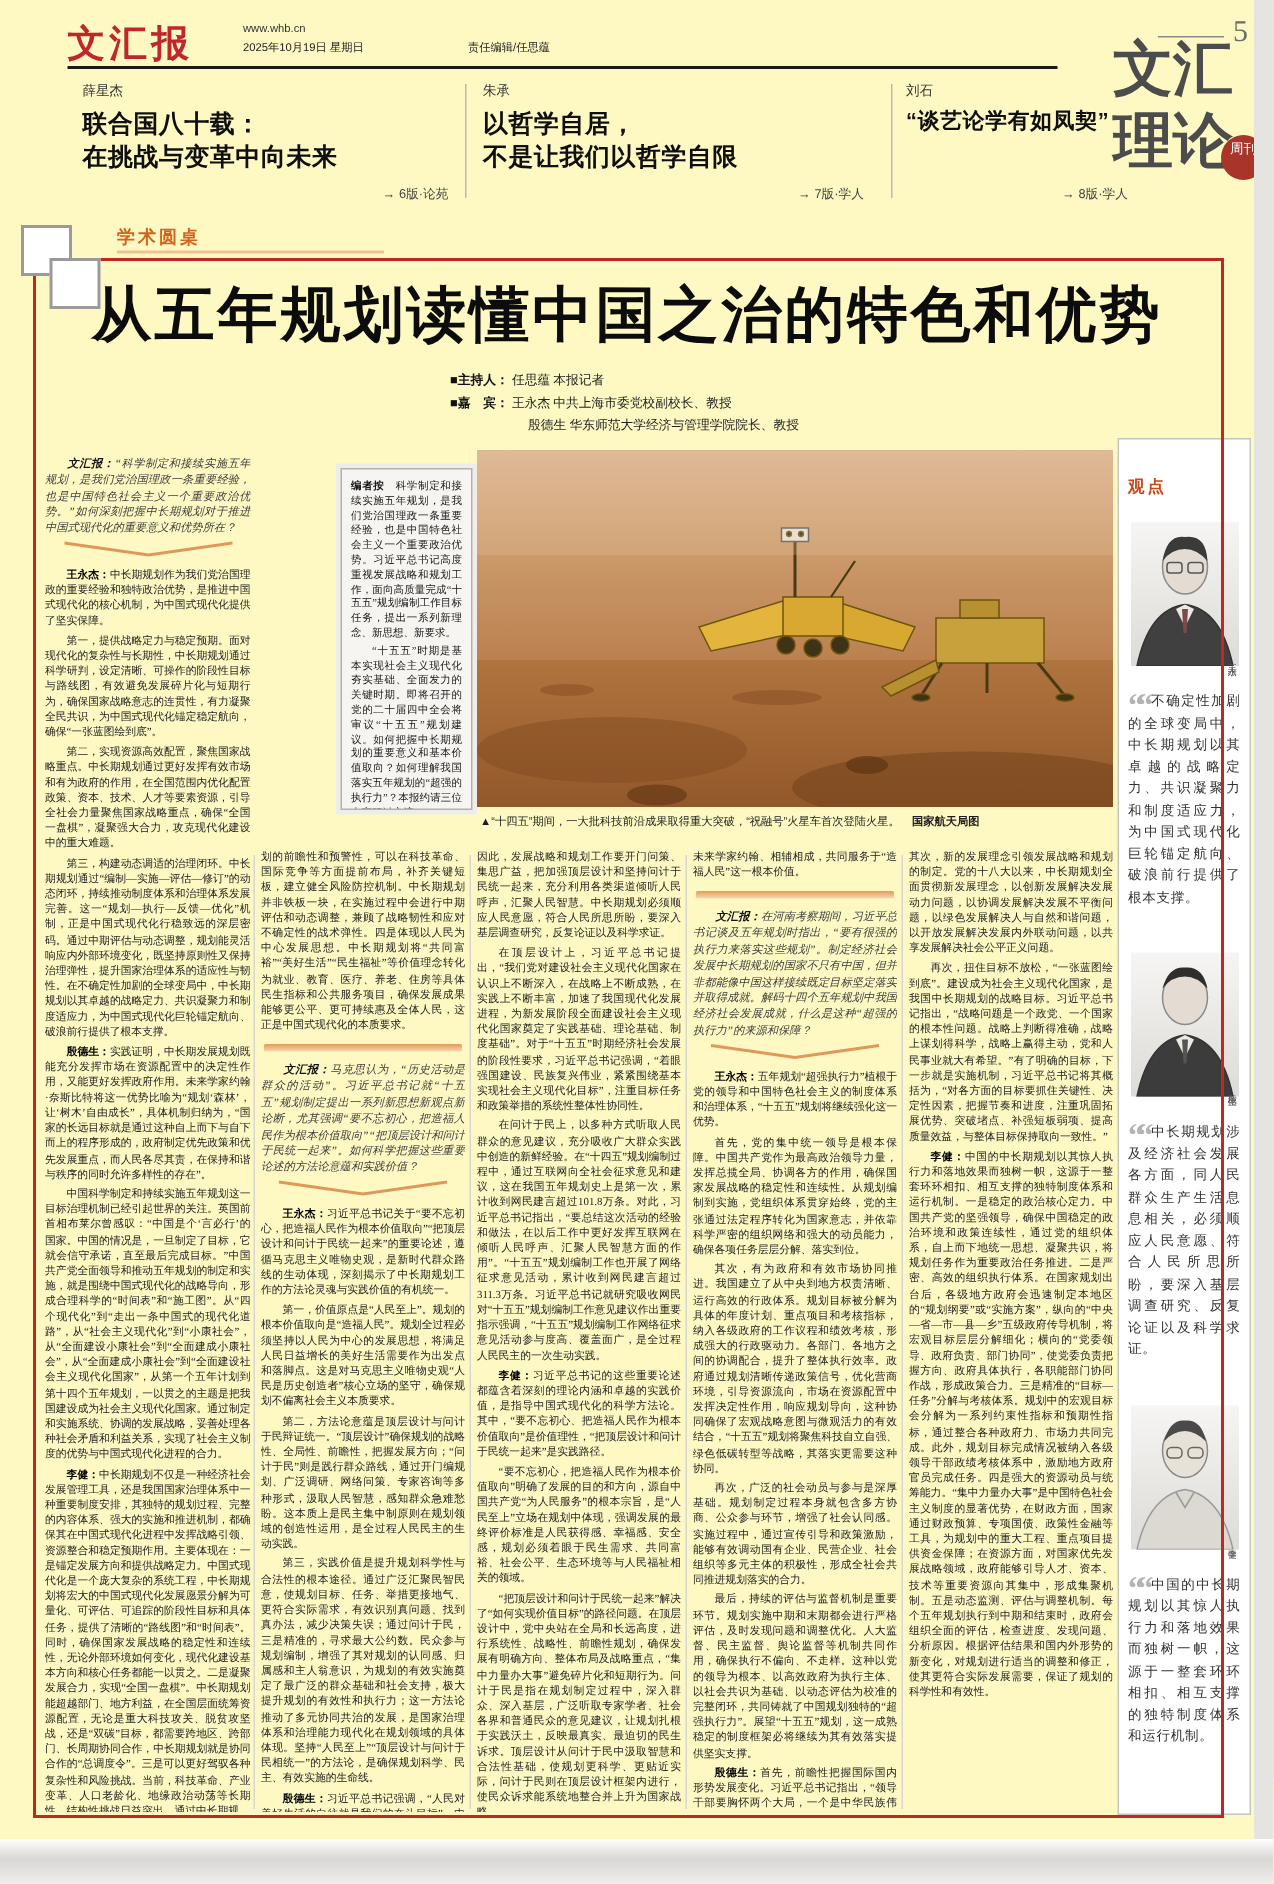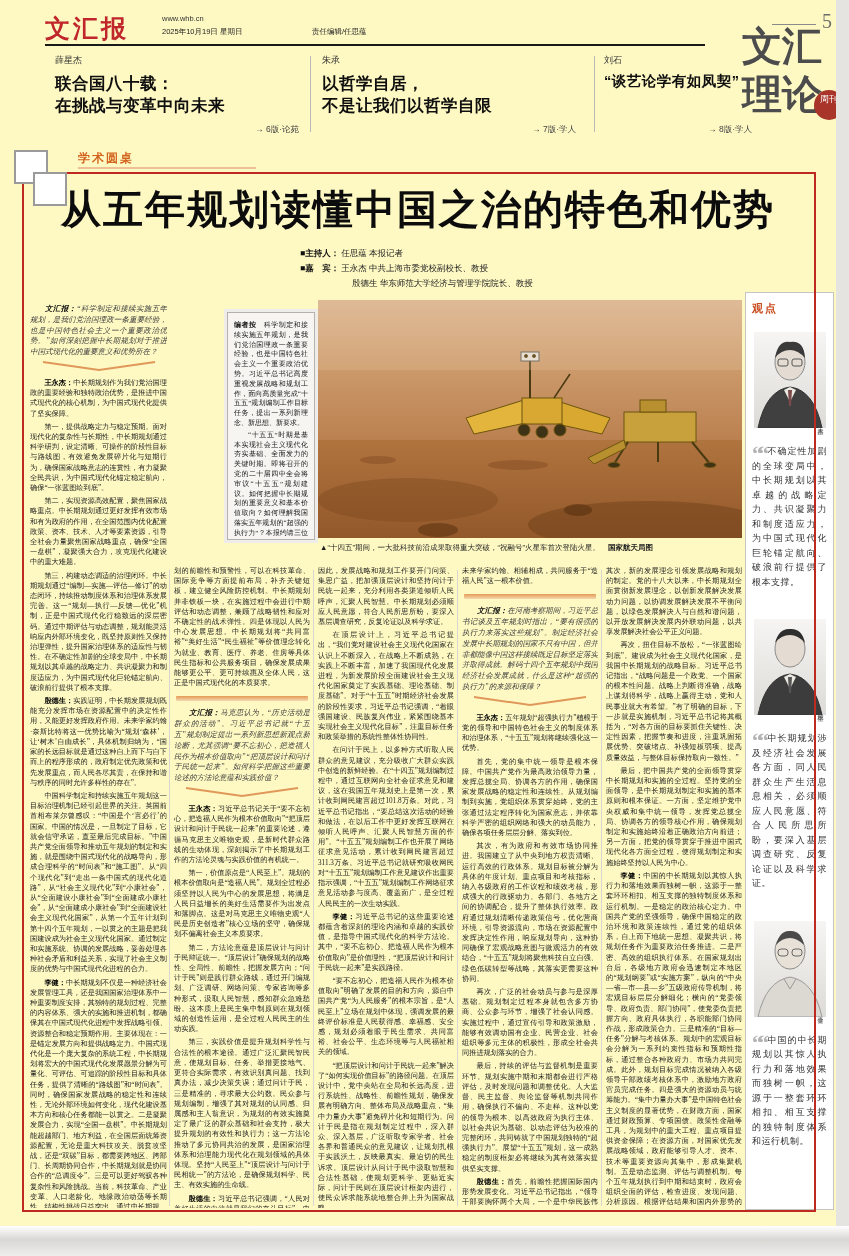--- a/index.html
+++ b/index.html
@@ -46,21 +46,21 @@
   .vrule{top:570px;width:1px;height:636px;background:#d8d6d2;z-index:1}
   
   .enote{left:227px;top:312px;width:88px;height:228px;border:1px solid #b5b2ad;background:#f7f5f1;padding:7px 6px;overflow:hidden;z-index:2;box-shadow:0 0 0 3px #efede9}
   .enote p{font-family:"Liberation Serif","DejaVu Serif",serif;font-size:7px;line-height:9.8px;color:#161616;text-align:justify;margin-bottom:2px}
   .enote .elbl{font-weight:bold;font-family:"Liberation Sans","DejaVu Sans",sans-serif}
   
   .photo{left:318px;top:300px;width:424px;height:238px;overflow:hidden;z-index:2;background:#c89067}
   .caption{left:320px;top:543px;width:422px;font-size:7.5px;color:#1d1d1d;z-index:2;font-family:"Liberation Sans","DejaVu Sans",sans-serif}
   .caption b{margin-left:8px}
   
-  .opanel{left:745px;top:292px;width:89px;height:918px;background:#fff;border:1px solid #c6c4c0;padding:8px 6px 6px;z-index:1;overflow:hidden}
+  .opanel{left:745px;top:292px;width:89px;height:918px;background:#fff;border:1px solid #c6c4c0;padding:24px 6px 6px;z-index:1;overflow:hidden}
   .olabel{font-size:11px;font-weight:bold;color:#c84a1b;letter-spacing:2px}
   .portrait{position:relative;width:72px;height:96px;margin:16px auto 0;background:linear-gradient(180deg,#f6f5f3,#dddbd7)}
   .pname{position:absolute;right:1px;bottom:3px;writing-mode:vertical-rl;font-size:6px;color:#555;letter-spacing:1px}
   .quote{margin-top:16px;font-size:9px;line-height:14.5px;letter-spacing:.5px;color:#323232;text-align:justify}
   .qm{font-family:"Liberation Serif","DejaVu Serif",serif;font-weight:bold;font-size:22px;color:#b3b3b3;letter-spacing:-5px;line-height:0;vertical-align:-7px;margin-right:3px}
   
   .redge{left:836px;top:0;width:13px;height:1256px;background:#e6e4e1;z-index:7}
   .bshadow{left:0;top:1226px;width:849px;height:30px;background:linear-gradient(180deg,#ffffff 0%,#d9d7d4 45%,#efeeec 100%);z-index:7}
 </style>
 </head>
@@ -268,19 +268,18 @@
     <p class="para"><span>首先，党的集中统一领导是根本保障。中国共产党作为最高政治领导力量，发挥总揽全局、协调各方的作用，确保国家发展战略的稳定性和连续性。从规划编制到实施，党组织体系贯穿始终，党的主张通过法定程序转化为国家意志，并依靠科学严密的组织网络和强大的动员能力，确保各项任务层层分解、落实到位。</span></p>
     <p class="para"><span>其次，有为政府和有效市场协同推进。我国建立了从中央到地方权责清晰、运行高效的行政体系。规划目标被分解为具体的年度计划、重点项目和考核指标，纳入各级政府的工作议程和绩效考核，形成强大的行政驱动力。各部门、各地方之间的协调配合，提升了整体执行效率。政府通过规划清晰传递政策信号，优化营商环境，引导资源流向，市场在资源配置中发挥决定性作用，响应规划导向，这种协同确保了宏观战略意图与微观活力的有效结合，“十五五”规划将聚焦科技自立自强、绿色低碳转型等战略，其落实更需要这种协同。</span></p>
     <p class="para"><span>再次，广泛的社会动员与参与是深厚基础。规划制定过程本身就包含多方协商、公众参与环节，增强了社会认同感。实施过程中，通过宣传引导和政策激励，能够有效调动国有企业、民营企业、社会组织等多元主体的积极性，形成全社会共同推进规划落实的合力。</span></p>
     <p class="para"><span>最后，持续的评估与监督机制是重要环节。规划实施中期和末期都会进行严格评估，及时发现问题和调整优化。人大监督、民主监督、舆论监督等机制共同作用，确保执行不偏向、不走样。这种以党的领导为根本、以高效政府为执行主体、以社会共识为基础、以动态评估为校准的完整闭环，共同铸就了中国规划独特的“超强执行力”。展望“十五五”规划，这一成熟稳定的制度框架必将继续为其有效落实提供坚实支撑。</span></p>
     <p class="para"><b class="spk">殷德生：</b><span>首先，前瞻性把握国际国内形势发展变化。习近平总书记指出，“领导干部要胸怀两个大局，一个是中华民族伟大复兴的战略全局，一个是世界百年未有之大变局，这是我们谋划工作的基本出发点。”在谋划中长期规划中，把百年变局加速演进作为把握国际形势的基本依据，把“办好自己的事”作为全面</span></p>
   </div>
 
   <div class="abs col" style="left:606px;top:566px;width:136px;height:642px">
     <p class="para cont"><span>其次，新的发展理念引领发展战略和规划的制定。党的十八大以来，中长期规划全面贯彻新发展理念，以创新发展解决发展动力问题，以协调发展解决发展不平衡问题，以绿色发展解决人与自然和谐问题，以开放发展解决发展内外联动问题，以共享发展解决社会公平正义问题。</span></p>
     <p class="para"><span>再次，扭住目标不放松，“一张蓝图绘到底”。建设成为社会主义现代化国家，是我国中长期规划的战略目标。习近平总书记指出，“战略问题是一个政党、一个国家的根本性问题。战略上判断得准确，战略上谋划得科学，战略上赢得主动，党和人民事业就大有希望。”有了明确的目标，下一步就是实施机制，习近平总书记将其概括为，“对各方面的目标要抓住关键性、决定性因素，把握节奏和进度，注重巩固拓展优势、突破堵点、补强短板弱项、提高质量效益，与整体目标保持取向一致性。”</span></p>
-    <p class="para"><span>最后，把中国共产党的全面领导贯穿中长期规划和实施的全过程。坚持党的全面领导，是中长期规划制定和实施的基本原则和根本保证。一方面，坚定维护党中央权威和集中统一领导，发挥党总揽全局、协调各方的领导核心作用，确保规划制定和实施始终沿着正确政治方向前进；另一方面，把党的领导贯穿于推进中国式现代化各方面全过程，使得规划制定和实施始终坚持以人民为中心。</span></p>
     <p class="para"><b class="spk">李健：</b><span>中国的中长期规划以其惊人执行力和落地效果而独树一帜，这源于一整套环环相扣、相互支撑的独特制度体系和运行机制。一是稳定的政治核心定力。中国共产党的坚强领导，确保中国稳定的政治环境和政策连续性，通过党的组织体系，自上而下地统一思想、凝聚共识，将规划任务作为重要政治任务推进。二是严密、高效的组织执行体系。在国家规划出台后，各级地方政府会迅速制定本地区的“规划纲要”或“实施方案”，纵向的“中央—省—市—县—乡”五级政府传导机制，将宏观目标层层分解细化；横向的“党委领导、政府负责、部门协同”，使党委负责把握方向、政府具体执行，各职能部门协同作战，形成政策合力。三是精准的“目标—任务”分解与考核体系。规划中的宏观目标会分解为一系列约束性指标和预期性指标，通过整合各种政府力、市场力共同完成。此外，规划目标完成情况被纳入各级领导干部政绩考核体系中，激励地方政府官员完成任务。四是强大的资源动员与统筹能力。“集中力量办大事”是中国特色社会主义制度的显著优势，在财政方面，国家通过财政预算、专项国债、政策性金融等工具，为规划中的重大工程、重点项目提供资金保障；在资源方面，对国家优先发展战略领域，政府能够引导人才、资本、技术等重要资源向其集中，形成集聚机制。五是动态监测、评估与调整机制。每个五年规划执行到中期和结束时，政府会组织全面的评估，检查进度、发现问题、分析原因。根据评估结果和国内外形势的新变化，对规划进行适当的调整和修正，使其更符合实际发展需要，保证了规划的科学性和有效性。</span></p>
   </div>
 
   <div class="abs redge"></div>
   <div class="abs bshadow"></div>
 </div>
 
 </body></html>

